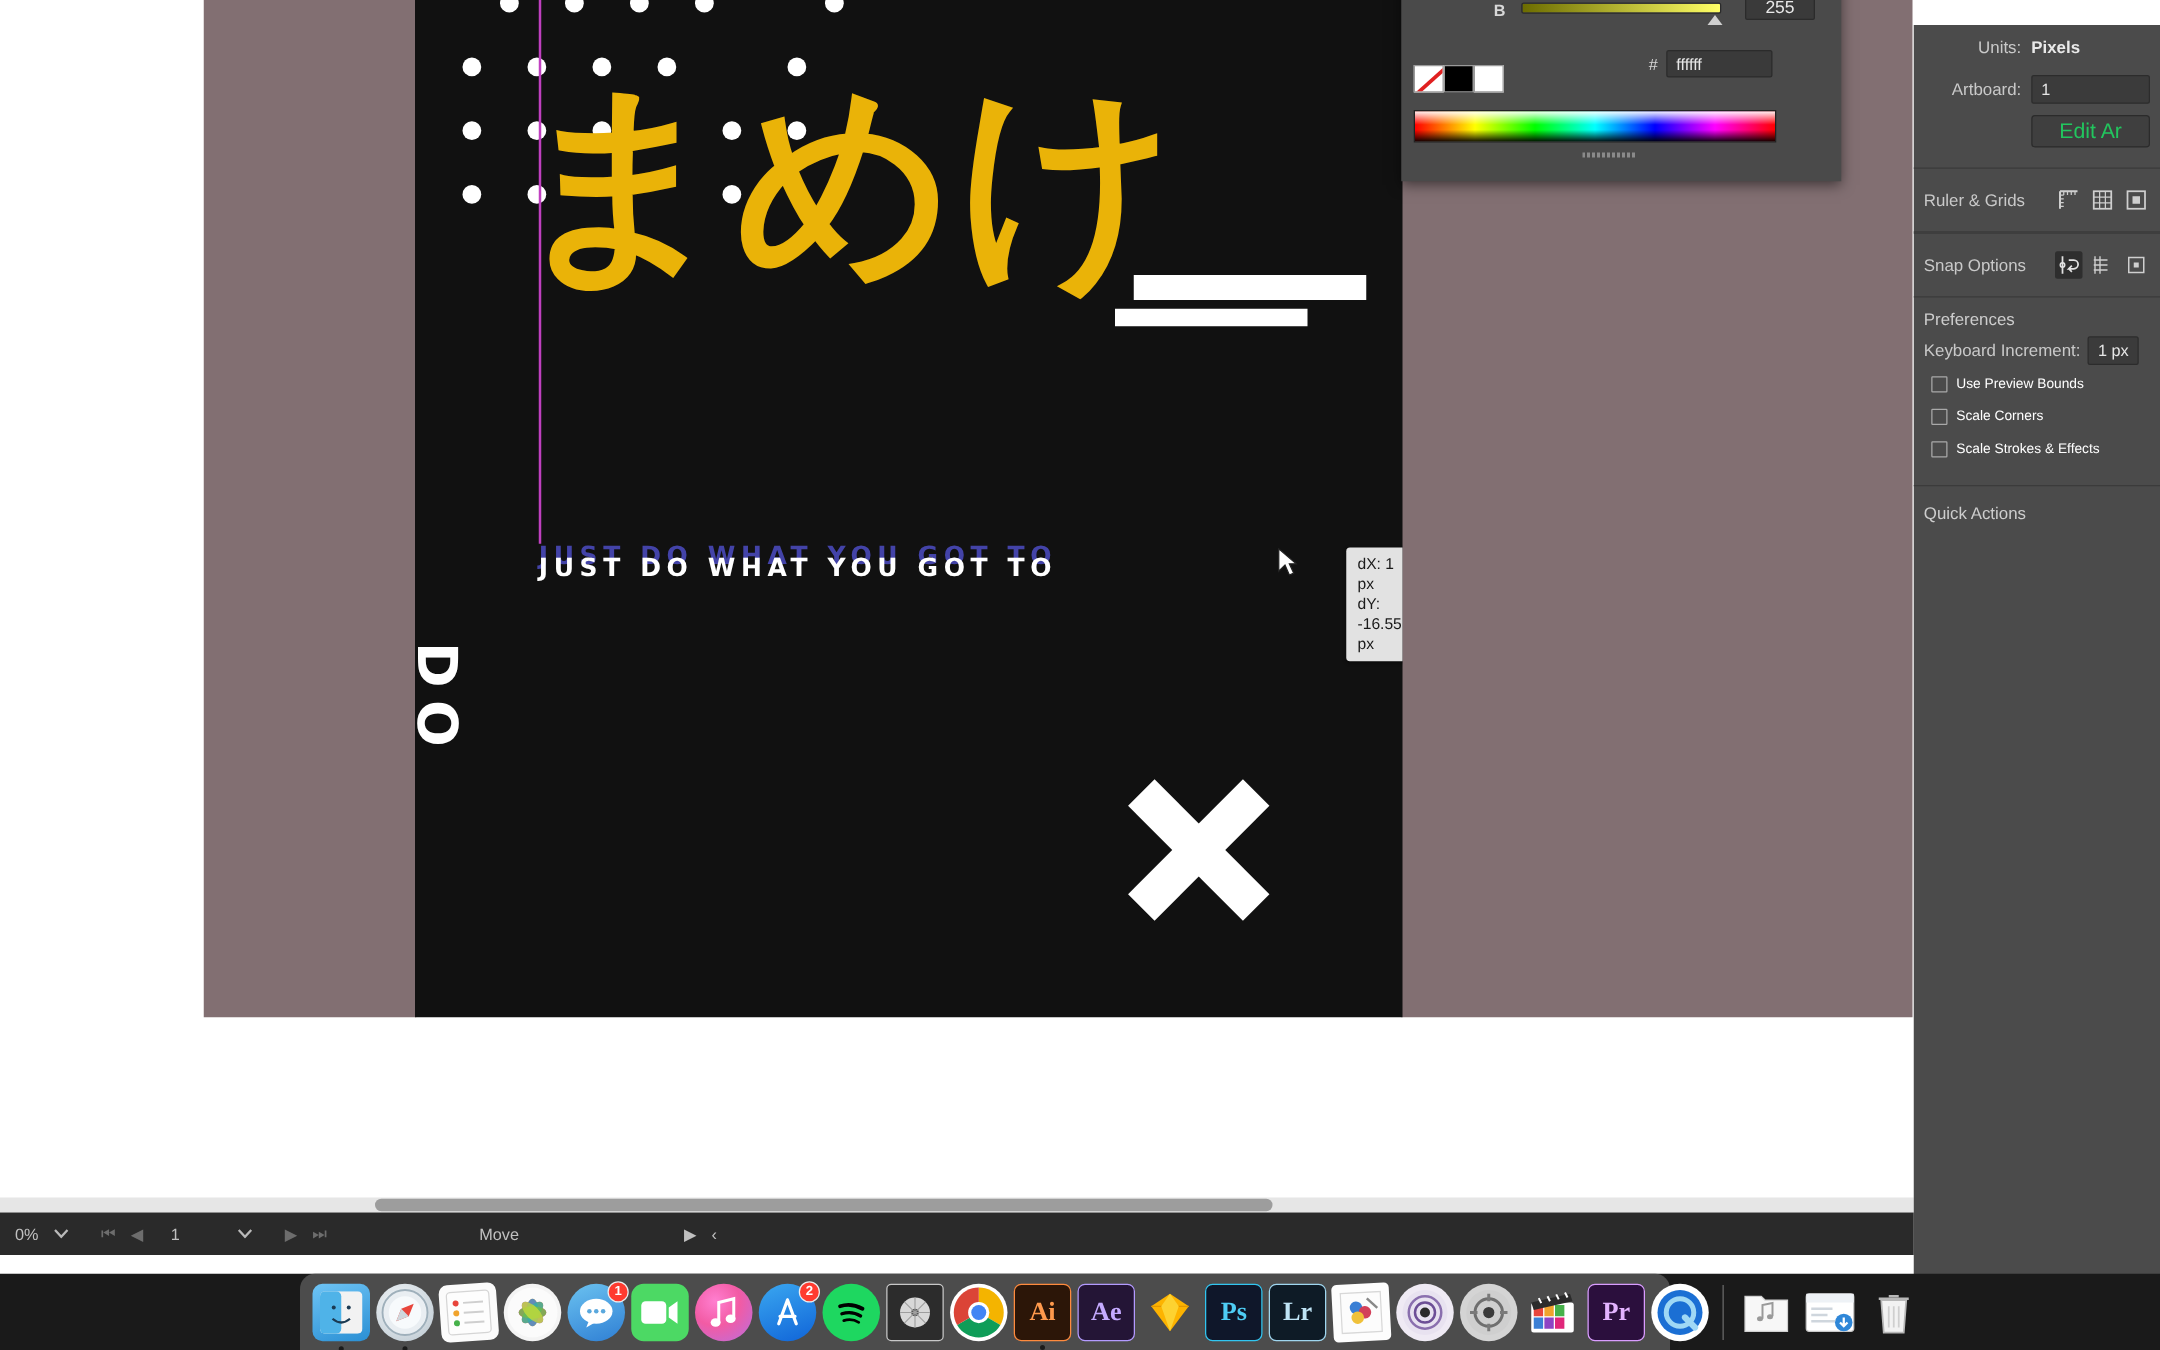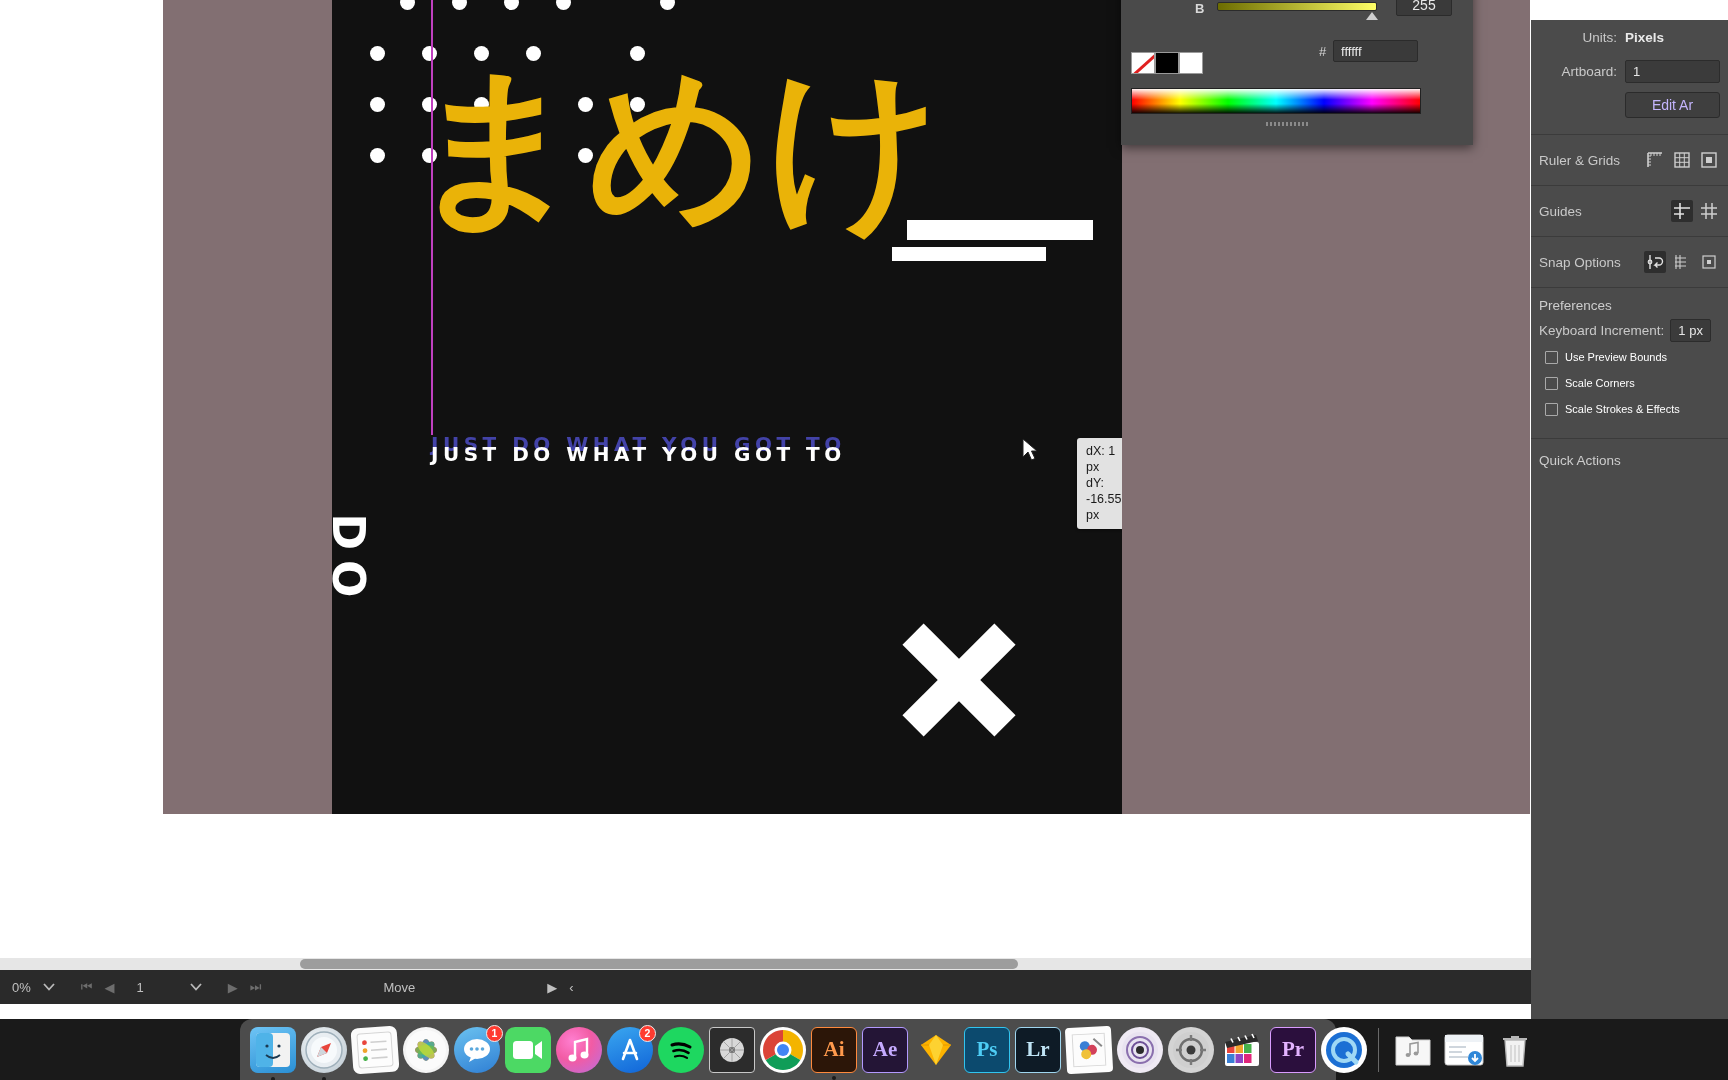--- a/index.html
+++ b/index.html
@@ -128,21 +128,21 @@
   .rp-row { display:flex; align-items:center; height:34px; padding:0 8px; }
   .rp-label { color:#c9c9c9; font-size:13.5px; }
   .rp-label-right { text-align:right; width:86px; padding-right:8px; }
   .rp-value-field {
     background:#3b3b3b; border:1px solid #2c2c2c; border-radius:2px; height:23px;
     color:#e6e6e6; font-size:13px; display:flex; align-items:center; padding:0 7px; min-width:78px;
   }
   .rp-value-plain { color:#e9e9e9; font-size:13.5px; font-weight:700; }
   .rp-btn {
     background:#3f3f3f; border:1px solid #2b2b2b; border-radius:3px;
-    color:#c4b5fd; font-size:14px; height:26px; display:flex; align-items:center;
+    color:#22c55e; font-size:17px; height:26px; display:flex; align-items:center;
     justify-content:center; padding:0 10px; white-space:nowrap;
   }
   .rp-section { padding:10px 8px 4px 8px; }
   .rp-section-title { color:#cdcdcd; font-size:13.5px; }
   .rp-icons { display:flex; gap:5px; margin-left:auto; }
   .ricon { width:22px; height:22px; border-radius:2px; display:flex; align-items:center; justify-content:center; }
   .ricon.active { background:#2e2e2e; }
   .rp-check-row { display:flex; align-items:center; gap:7px; padding:4px 8px 4px 14px; height:26px; }
   .chk { width:13px; height:13px; border:1px solid #a9a9a9; background:#4b4b4b; border-radius:1px; flex:none; }
   .chk-label { font-size:11px; color:#ffffff; }
@@ -323,35 +323,20 @@
           <svg width="20" height="20" viewBox="0 0 20 20">
             <rect x="3" y="3" width="14" height="14" fill="none" stroke="#cfcfcf" stroke-width="1.4"></rect>
             <rect x="7" y="7" width="6" height="6" fill="#cfcfcf"></rect>
           </svg>
         </div>
       </div>
     </div>
 
     <div class="rp-sep"></div>
 
-    <div class="rp-row" style="height:50px">
-      <div class="rp-label">Guides</div>
-      <div class="rp-icons">
-        <div class="ricon active">
-          <svg width="20" height="20" viewBox="0 0 20 20">
-            <path d="M8 2 V18 M2 7 H18 M2 13 H12" stroke="#e2e2e2" stroke-width="1.6" fill="none"></path>
-          </svg>
-        </div>
-        <div class="ricon">
-          <svg width="20" height="20" viewBox="0 0 20 20">
-            <path d="M7 2 V18 M13 2 V18 M2 7 H18 M2 13 H18" stroke="#cfcfcf" stroke-width="1.5" fill="none"></path>
-          </svg>
-        </div>
-      </div>
-    </div>
 
     <div class="rp-sep"></div>
 
     <div class="rp-row" style="height:50px">
       <div class="rp-label">Snap Options</div>
       <div class="rp-icons">
         <div class="ricon active">
           <svg width="20" height="20" viewBox="0 0 20 20">
             <path d="M5 3 V17" stroke="#e2e2e2" stroke-width="1.4"></path>
             <circle cx="5" cy="10" r="1.8" fill="none" stroke="#e2e2e2" stroke-width="1.2"></circle>
@@ -524,21 +509,21 @@
     </div>
 
     <div class="dock-icon" style="background:transparent;">
       <svg width="38" height="34" viewBox="0 0 38 34">
           <path d="M19 2 L34 12 L19 32 L4 12 Z" fill="#fdb300"></path>
           <path d="M4 12 H34" stroke="#e39800" stroke-width="1"></path>
           <path d="M19 2 L12 12 L19 32 L26 12 Z" fill="#fdd231"></path>
         </svg>
     </div>
 
-    <div class="dock-icon adobe-icon" style="background:#0c4a6e; border:1.5px solid #31c5f0; color:#4ecdf5;">
+    <div class="dock-icon adobe-icon" style="background:#0f172a; border:1.5px solid #31c5f0; color:#4ecdf5;">
       <span>Ps</span>
     </div>
 
     <div class="dock-icon adobe-icon" style="background:#0e1b26; border:1.5px solid #9fd6ef; color:#bfe4f5;">
       <span>Lr</span>
     </div>
 
     <div class="dock-icon" style="background:#fdfdfd; border-radius:4px; transform:rotate(-3deg);">
       <svg width="34" height="34" viewBox="0 0 34 34">
           <rect x="1" y="1" width="32" height="32" fill="#fcfcfc" stroke="#d8d8d8"></rect>

